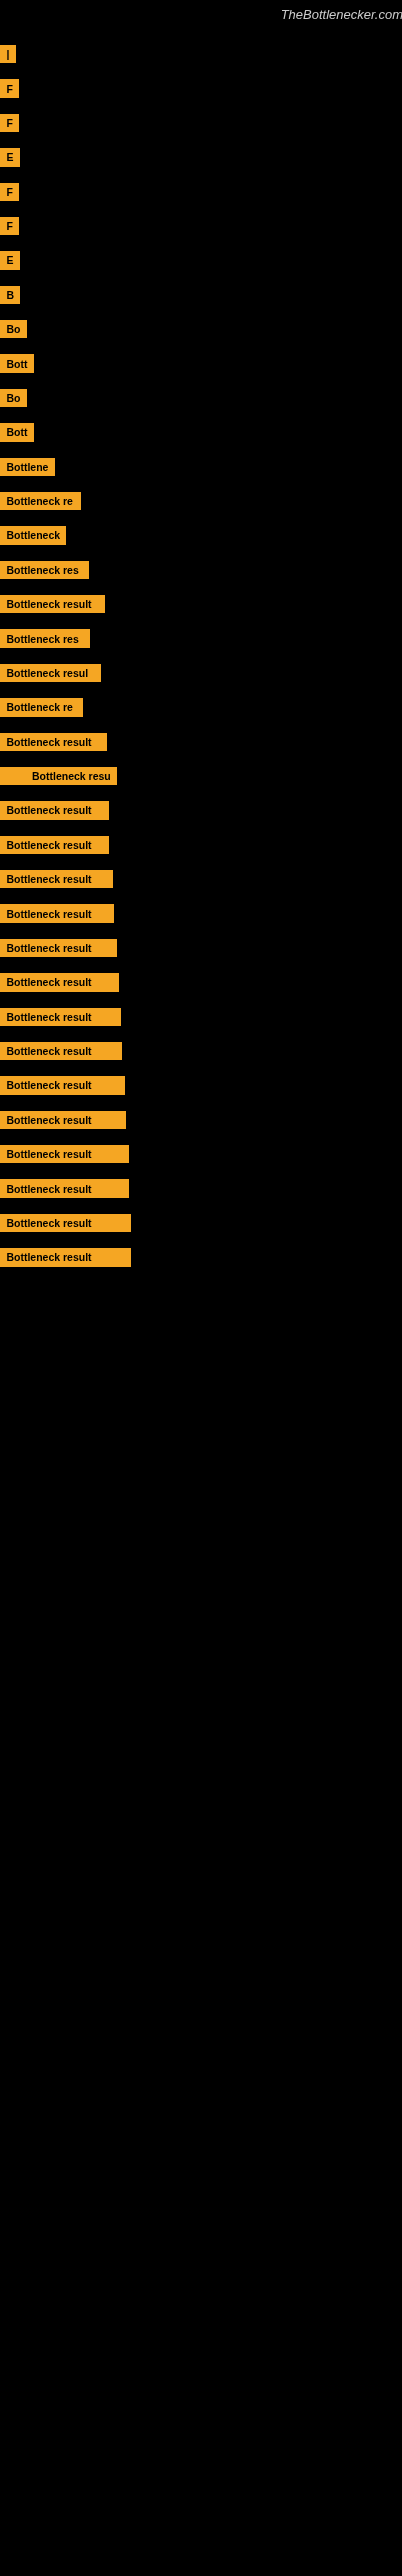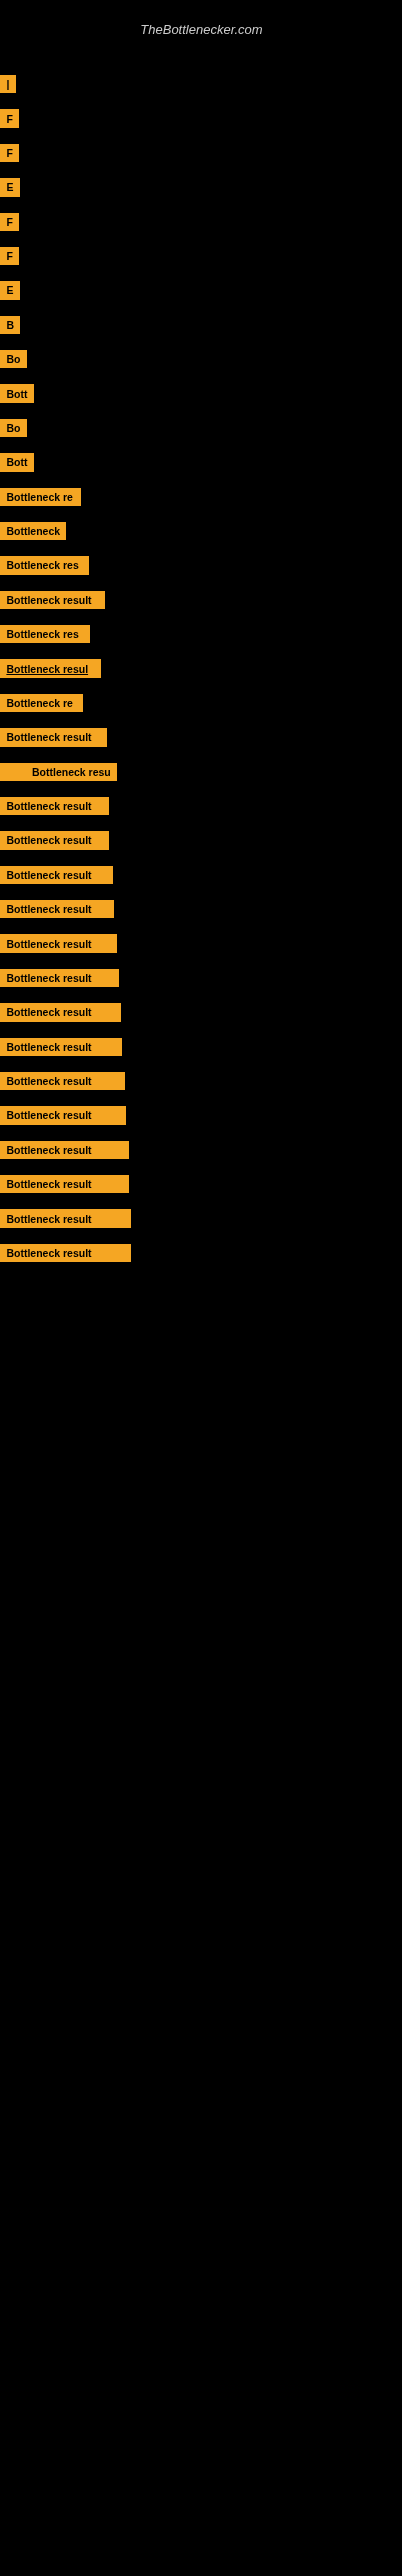--- a/index.html
+++ b/index.html
@@ -10,24 +10,24 @@
 
     body {
       background-color: #000000;
       width: 403px;
       min-height: 2576px;
       font-family: Arial, sans-serif;
       position: relative;
     }
 
     .site-title {
-      text-align: center;
+      text-align: right;
       color: #cccccc;
       font-size: 13px;
-      padding: 22px 0;
+      padding: 7px 0;
       font-style: italic;
     }
 
     .items-container {
       padding: 8px 0;
     }
 
     .bottleneck-label {
       background-color: #f5a623;
       color: #000000;
@@ -55,26 +55,27 @@
     <div class="row-wrapper"><span class="bottleneck-label" style="min-width: 8px;">F</span></div>
     <div class="row-wrapper"><span class="bottleneck-label" style="min-width: 9.7px;">E</span></div>
     <div class="row-wrapper"><span class="bottleneck-label" style="min-width: 9.7px;">F</span></div>
     <div class="row-wrapper"><span class="bottleneck-label" style="min-width: 9.7px;">F</span></div>
     <div class="row-wrapper"><span class="bottleneck-label" style="min-width: 11.3px;">E</span></div>
     <div class="row-wrapper"><span class="bottleneck-label" style="min-width: 14.5px;">B</span></div>
     <div class="row-wrapper"><span class="bottleneck-label" style="min-width: 17.7px;">Bo</span></div>
     <div class="row-wrapper"><span class="bottleneck-label" style="min-width: 24px;">Bott</span></div>
     <div class="row-wrapper"><span class="bottleneck-label" style="min-width: 21px;">Bo</span></div>
     <div class="row-wrapper"><span class="bottleneck-label" style="min-width: 27px;">Bott</span></div>
+    <div class="row-wrapper"><span class="bottleneck-label" style="min-width: 50px;">Bottlene</span></div>
     <div class="row-wrapper"><span class="bottleneck-label" style="min-width: 81px;">Bottleneck re</span></div>
     <div class="row-wrapper"><span class="bottleneck-label" style="min-width: 64px;">Bottleneck</span></div>
     <div class="row-wrapper"><span class="bottleneck-label" style="min-width: 89px;">Bottleneck res</span></div>
     <div class="row-wrapper"><span class="bottleneck-label" style="min-width: 105px;">Bottleneck result</span></div>
     <div class="row-wrapper"><span class="bottleneck-label" style="min-width: 90px;">Bottleneck res</span></div>
-    <div class="row-wrapper"><span class="bottleneck-label" style="min-width: 101px; text-decoration: underline;">Bottleneck resul</span></div>
+    <div class="row-wrapper"><span class="bottleneck-label" style="min-width: 101px;">Bottleneck resul</span></div>
     <div class="row-wrapper"><span class="bottleneck-label" style="min-width: 83px;">Bottleneck re</span></div>
     <div class="row-wrapper"><span class="bottleneck-label" style="min-width: 107px;">Bottleneck result</span></div>
     <div class="row-wrapper"><span class="bottleneck-label" style="min-width: 97px; padding-left: 32px;">Bottleneck resu</span></div>
     <div class="row-wrapper"><span class="bottleneck-label" style="min-width: 109px;">Bottleneck result</span></div>
     <div class="row-wrapper"><span class="bottleneck-label" style="min-width: 109px;">Bottleneck result</span></div>
     <div class="row-wrapper"><span class="bottleneck-label" style="min-width: 113px;">Bottleneck result</span></div>
     <div class="row-wrapper"><span class="bottleneck-label" style="min-width: 114px;">Bottleneck result</span></div>
     <div class="row-wrapper"><span class="bottleneck-label" style="min-width: 117px;">Bottleneck result</span></div>
     <div class="row-wrapper"><span class="bottleneck-label" style="min-width: 119px;">Bottleneck result</span></div>
     <div class="row-wrapper"><span class="bottleneck-label" style="min-width: 121px;">Bottleneck result</span></div>

